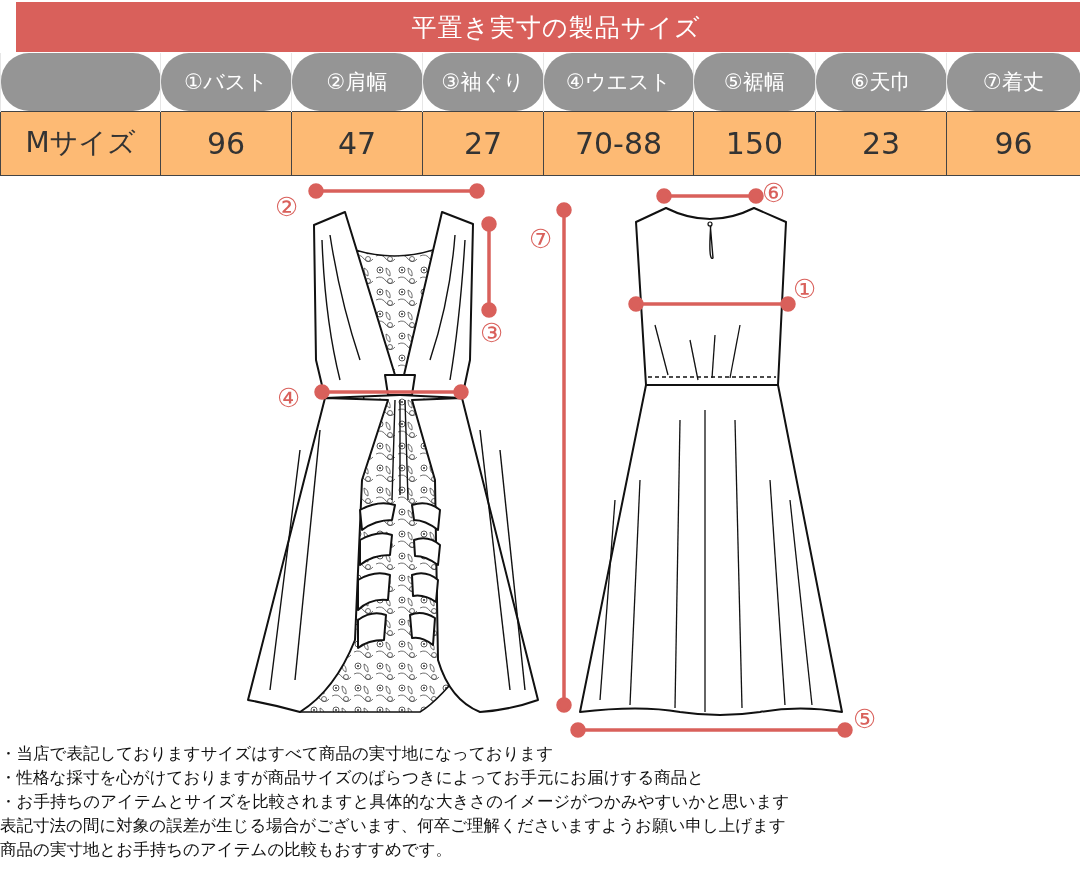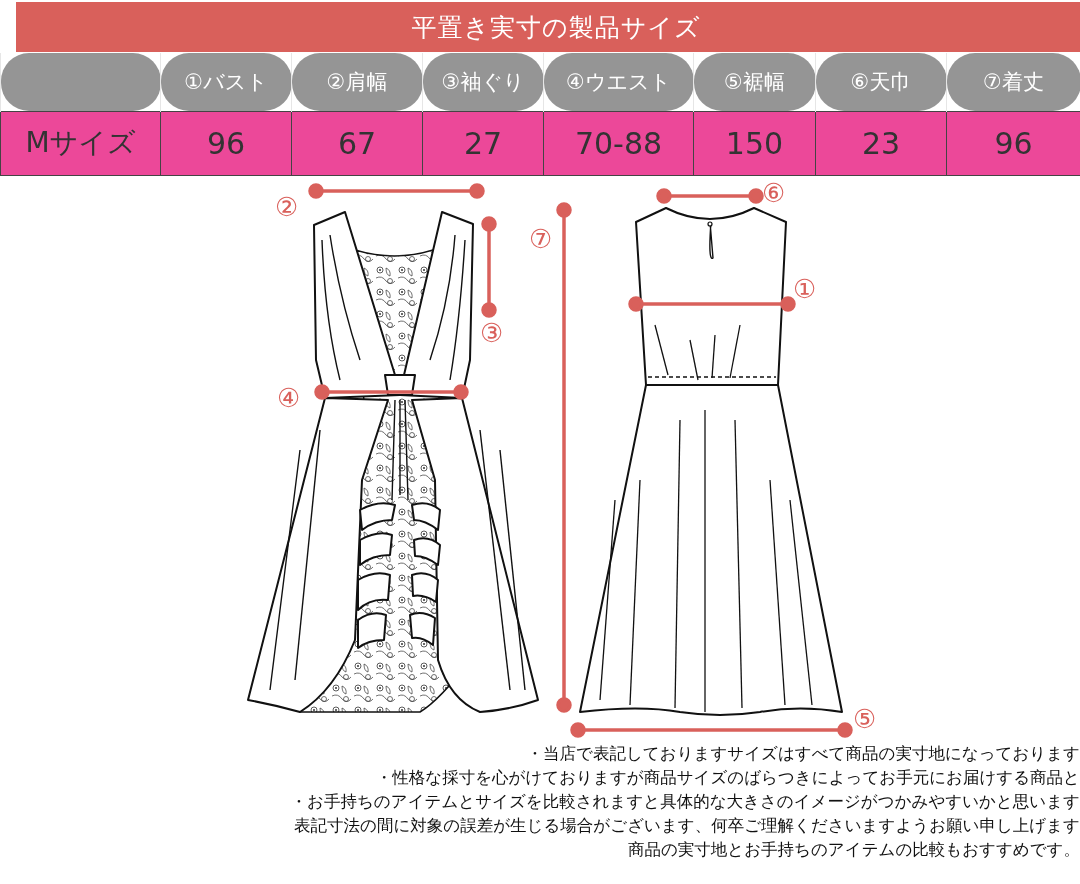--- a/index.html
+++ b/index.html
@@ -1,23 +1,23 @@
 <!DOCTYPE html>
 <html><head>
 <meta charset="utf-8">
 <style>
   * { box-sizing: border-box; margin: 0; padding: 0; }
   body { width: 1080px; height: 884px; background: #ffffff; font-family: "DejaVu Sans", "Liberation Sans", sans-serif; position: relative; overflow: hidden; color: #333; }
   .title-bar { position: absolute; left: 0; top: 2px; width: 1080px; height: 50px; background: #d9605b; color: #fff; font-size: 25px; display: flex; align-items: center; justify-content: center; letter-spacing: 1px; margin-left: 16px; }
   table.size-table { position: absolute; left: 0; top: 53px; width: 1080px; border-collapse: collapse; table-layout: fixed; }
   table.size-table th { background: #959595; color: #fff; font-weight: normal; font-size: 21px; height: 58px; border-right: 1px solid #e6e6e6; border-left: 1px solid #e6e6e6; text-align: center; border-radius: 28px; }
-  table.size-table td { background: #ec4899; color: #333; font-size: 30px; height: 64px; border: 1px solid #444; text-align: center; }
+  table.size-table td { background: #fdba74; color: #333; font-size: 30px; height: 64px; border: 1px solid #444; text-align: center; }
   table.size-table td.row-label { font-size: 28px; }
   .diagram { position: absolute; left: 0; top: 175px; width: 1080px; height: 565px; }
-  .notes { position: absolute; left: 0; top: 742px; width: 1080px; text-align: right; font-size: 16.5px; line-height: 24px; color: #111; }
+  .notes { position: absolute; left: 0; top: 742px; width: 1080px; text-align: left; font-size: 16.5px; line-height: 24px; color: #111; }
   .notes div { white-space: nowrap; }
 </style>
 </head>
 <body>
 
 <div class="title-bar">平置き実寸の製品サイズ</div>
 
 <table class="size-table">
   <colgroup>
     <col style="width:160px">
@@ -36,21 +36,21 @@
     <th>②肩幅</th>
     <th>③袖ぐり</th>
     <th>④ウエスト</th>
     <th>⑤裾幅</th>
     <th>⑥天巾</th>
     <th>⑦着丈</th>
   </tr>
   <tr>
     <td class="row-label">Mサイズ</td>
     <td>96</td>
-    <td>67</td>
+    <td>47</td>
     <td>27</td>
     <td>70-88</td>
     <td>150</td>
     <td>23</td>
     <td>96</td>
   </tr>
 </tbody>
   </table>
 
 <svg class="diagram" viewBox="0 175 1080 565" width="1080" height="565">

